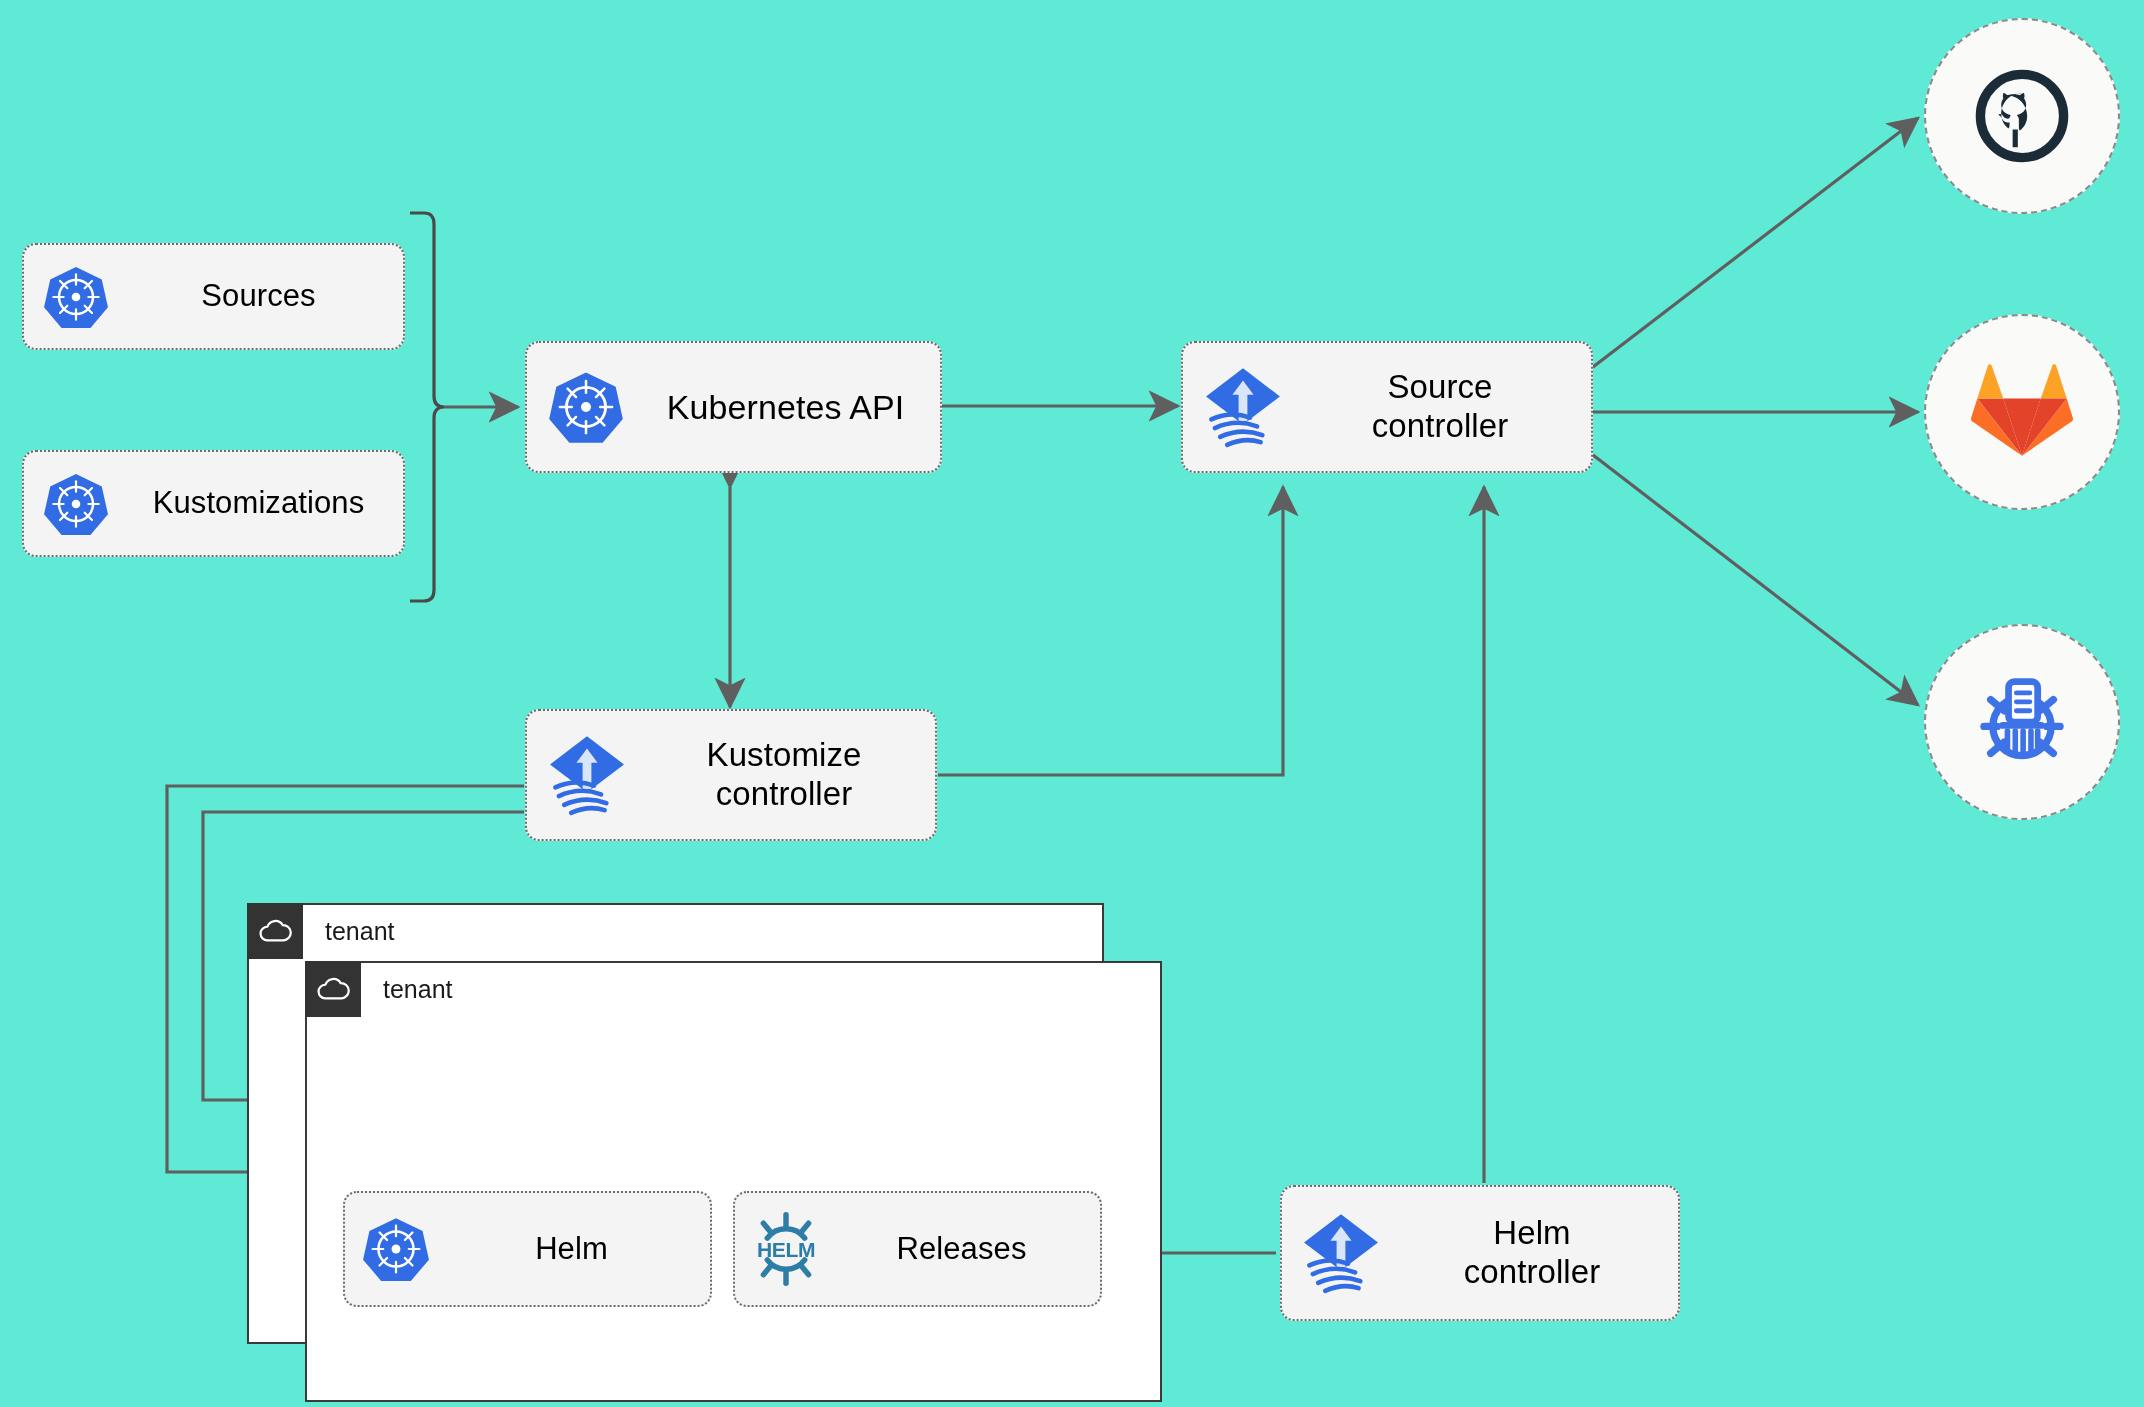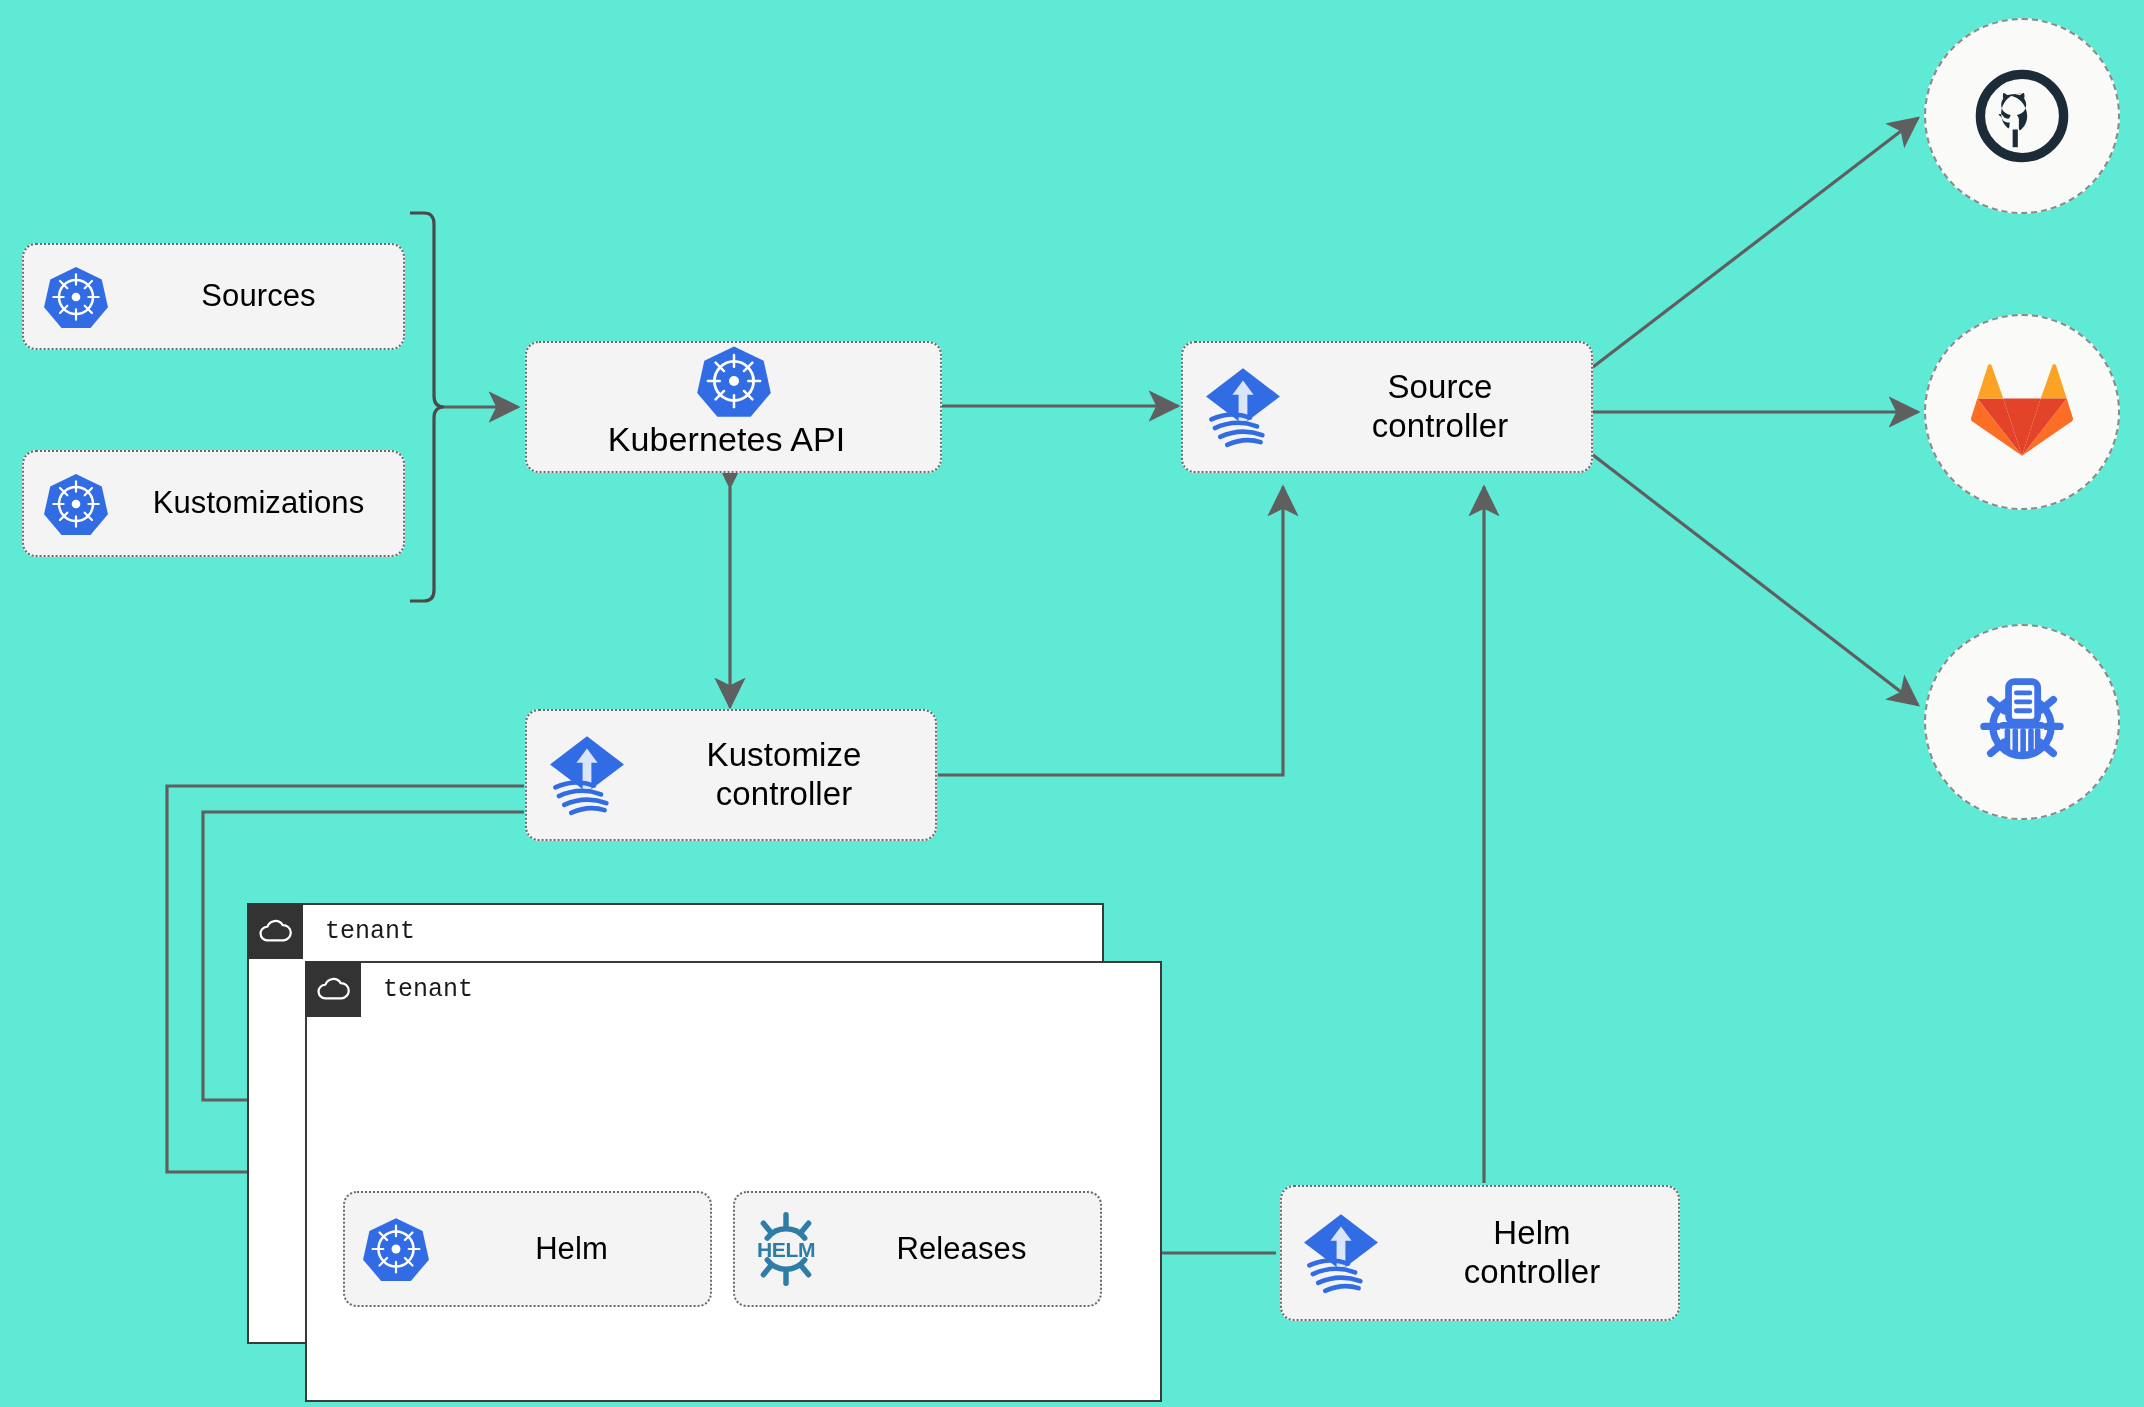--- a/index.html
+++ b/index.html
@@ -38,21 +38,21 @@
 
   
   .tenant{
     position:absolute;
     background:#ffffff;
     border:2.4px solid #3a3a3a;
     box-sizing:border-box;
   }
   .tenant-hdr{
     position:absolute;top:-0px;left:-0px;
-    display:flex;align-items:center;font-family:Liberation Mono, monospace;
+    display:flex;align-items:center;
   }
   .tenant-tab{
     width:56px;height:56px;background:#333333;
     display:flex;align-items:center;justify-content:center;
     flex:0 0 auto;
   }
   .tenant-name{
     font-size:25px;color:#1a1a1a;padding-left:22px;white-space:nowrap;
   }
 
@@ -135,21 +135,21 @@
             <line x1="40.4" y1="40.4" x2="47.5" y2="47.5"></line>
           <line x1="47.5" y1="16.5" x2="40.4" y2="23.6"></line>
             <line x1="23.6" y1="40.4" x2="16.5" y2="47.5"></line>
         </g>
         <circle cx="32" cy="32" r="16.5" fill="none" stroke="#fff" stroke-width="2.4"></circle>
       </svg>
     </div>
     <div class="lbl">Kustomizations</div>
   </div>
 
-  <div class="node" style="left:525px;top:341px;width:417px;height:132px;flex-direction:column;">
+  <div class="node" style="left:525px;top:341px;width:417px;height:132px;">
     <div class="ico" style="width:118px;">
       <svg width="76" height="76" viewBox="0 0 64 64">
         <path d="M32 3 L57 15 L63 42 L46 62 L18 62 L1 42 L7 15 Z" fill="#326CE5"></path>
         <g fill="#fff" stroke="#fff" stroke-width="2.1" stroke-linecap="round">
           <circle cx="32" cy="32" r="4.2" stroke="none"></circle>
           <line x1="32" y1="10" x2="32" y2="20"></line>
             <line x1="32" y1="44" x2="32" y2="54"></line>
           <line x1="10" y1="32" x2="20" y2="32"></line>
             <line x1="44" y1="32" x2="54" y2="32"></line>
           <line x1="16.5" y1="16.5" x2="23.6" y2="23.6"></line>

